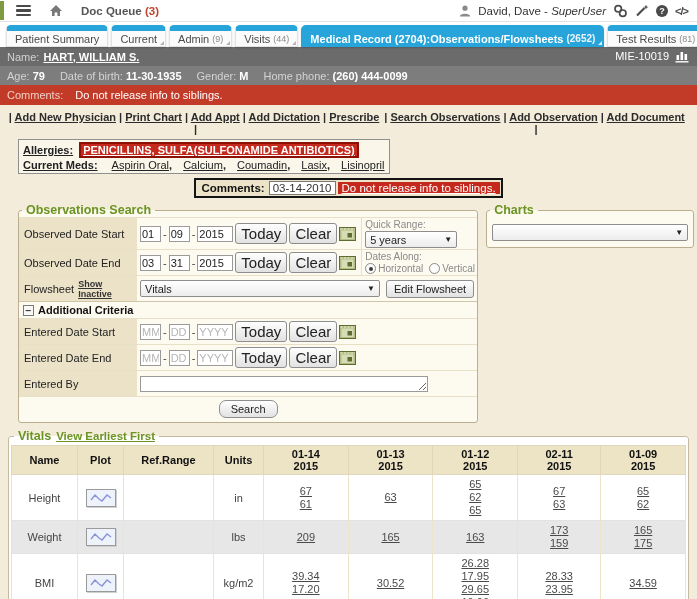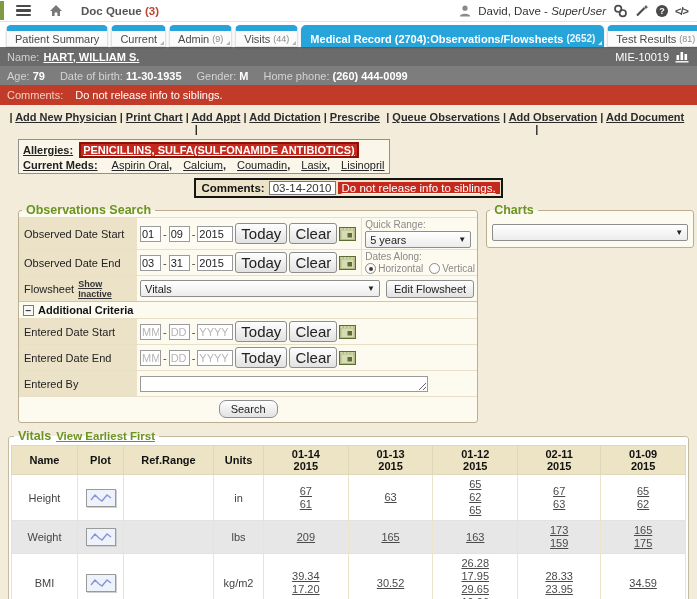--- a/index.html
+++ b/index.html
@@ -28,21 +28,21 @@
   .tab.active { background:#27a5da; border-color:#27a5da; color:#fff; font-weight:bold; }
   .tab.active .cnt { color:#eaf6fc; font-size:10px; }
   .tab.fold::after { content:""; position:absolute; right:1px; bottom:1px; border-left:4px solid transparent; border-bottom:4px solid #b5b5b5; }
   .tab.active.fold::after { border-bottom-color:#d9eef9; }
 
   
   .bar { display:flex; align-items:center; padding:0 7px; font-size:11px; }
   .bar-name { height:19px; background:#6b6b6b; color:#fff; }
   .bar-name .lab { color:#d2d2d2; margin-right:4px; }
   .pname { color:#fff; font-weight:bold; text-decoration:underline; }
-  .bar-name .nright { margin-left:auto; display:flex; align-items:center; gap:6px; }
+  .bar-name .nright { margin-left:auto; display:flex; align-items:flex-start; gap:6px; }
   .bar-demo { height:19px; background:#7d7d7d; color:#fff; }
   .bar-demo .grp { margin-right:15px; }
   .bar-demo .lab { color:#d4d4d4; margin-right:3px; }
   .bar-demo b { font-weight:bold; }
   .bar-red { height:20px; background:#c23a28; color:#fff; }
   .bar-red .lab { color:#f0cfc5; margin-right:12px; }
 
   
   .actions { display:flex; justify-content:space-between; margin:6px 8px 0 8px; font-size:11px; font-weight:bold;text-align:center; }
   .plink a { color:#2b2b2b; text-decoration:underline; }
@@ -78,21 +78,21 @@
   .srow .rcol { width:116px; flex:0 0 auto; border-left:1px solid #e7dfc6; padding:1px 3px; font-size:10px; color:#8a8a8a; display:flex; flex-direction:column; justify-content:center; gap:1px; }
   .din { border:1px solid #9a9a9a; font-size:11px; padding:1px 1px; font-family:inherit; color:#222; }
   .din::placeholder { color:#b5b5b5; }
   .w2 { width:21px; } .w4 { width:36px; }
   .dash { color:#444; }
   .btn { font-family:inherit; font-size:15px; color:#222; background:linear-gradient(#fefefe,#e2e2e2); border:1px solid #8d8d8d; border-radius:3px; padding:1px 5px; cursor:pointer; white-space:nowrap; }
   .btn-edit { font-size:11px; padding:2px 7px; margin-left:4px; }
   .btn-search { font-size:11px; padding:2px 11px;border-radius:7px; }
   .sel { display:inline-flex; align-items:center; justify-content:space-between; border:1px solid #8d8d8d; border-radius:2px; background:linear-gradient(#ffffff,#ececec); font-size:11px; color:#222; padding:1px 4px; cursor:pointer; min-height:17px; }
   .sel .arr { font-size:8px; color:#222; margin-left:4px; }
-  .sel-qr { width:106px; } .sel-fs { width:240px; } .sel-ch { width:196px; }
+  .sel-qr { width:92px; } .sel-fs { width:240px; } .sel-ch { width:196px; }
   .radio-row { display:flex; align-items:center; gap:2px; white-space:nowrap; }
   .radio { width:11px; height:11px; border-radius:50%; border:1px solid #8a8a8a; background:#fdfdfd; display:inline-block; position:relative; flex:0 0 auto; cursor:pointer; }
   .radio.on::after { content:""; position:absolute; left:2.5px; top:2.5px; right:2.5px; bottom:2.5px; border-radius:50%; background:#3c3c3c; }
   .show-inactive { font-size:9px; font-weight:bold; text-decoration:underline; color:#333; }
   .addl { border-top:1px solid #cfc6a9; display:flex; align-items:center; gap:4px; font-size:11px; font-weight:bold; color:#111; padding:2px 4px; }
   .boxminus { width:11px; height:11px; border:1px solid #7a7a7a; background:#f8f8f8; font-size:10px; line-height:9px; text-align:center; color:#333; flex:0 0 auto; }
   .ta-entered { width:288px; height:16px; resize:both; border:1px solid #9a9a9a; font-family:inherit; font-size:11px; padding:0 2px; }
   .search-row { display:flex; justify-content:center; padding:3px 0 4px; border-top:1px solid #e7dfc6; }
 
   
@@ -200,21 +200,21 @@
 <div class="bar bar-red">
   <span class="lab">Comments:</span>
   <span>Do not release info to siblings.</span>
 </div>
 
 <div class="actions">
   <span class="linkgroup">
     <span class="plink"><a>Add New Physician</a></span><span class="plink"><a>Print Chart</a></span><span class="plink"><a>Add Appt</a></span><span class="plink"><a>Add Dictation</a></span><span class="plink"><a>Prescribe</a></span>
   </span>
   <span class="linkgroup">
-    <span class="plink"><a>Queue Observations</a></span><span class="plink"><a>Add Observation</a></span><span class="plink"><a>Add Document</a></span>
+    <span class="plink"><a>Search Observations</a></span><span class="plink"><a>Add Observation</a></span><span class="plink"><a>Add Document</a></span>
   </span>
 </div>
 
 <div class="allergy-box">
   <div class="allergy-row">
     <a class="albl">Allergies:</a>
     <a class="allergy-badge">PENICILLINS, SULFA(SULFONAMIDE ANTIBIOTICS)</a>
   </div>
   <div class="allergy-row">
     <a class="albl">Current Meds:</a>

